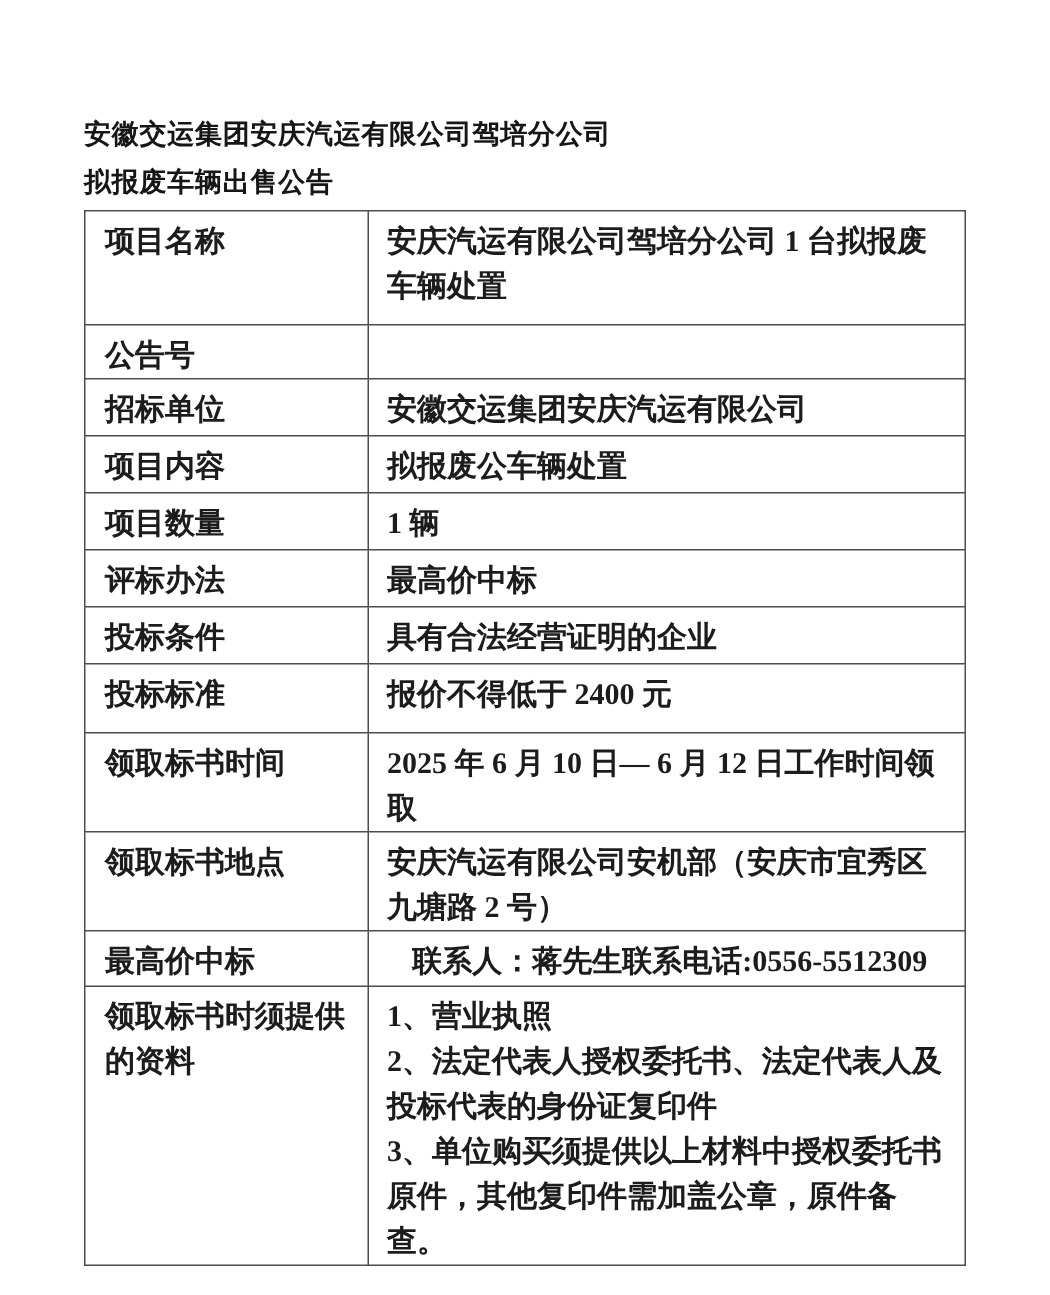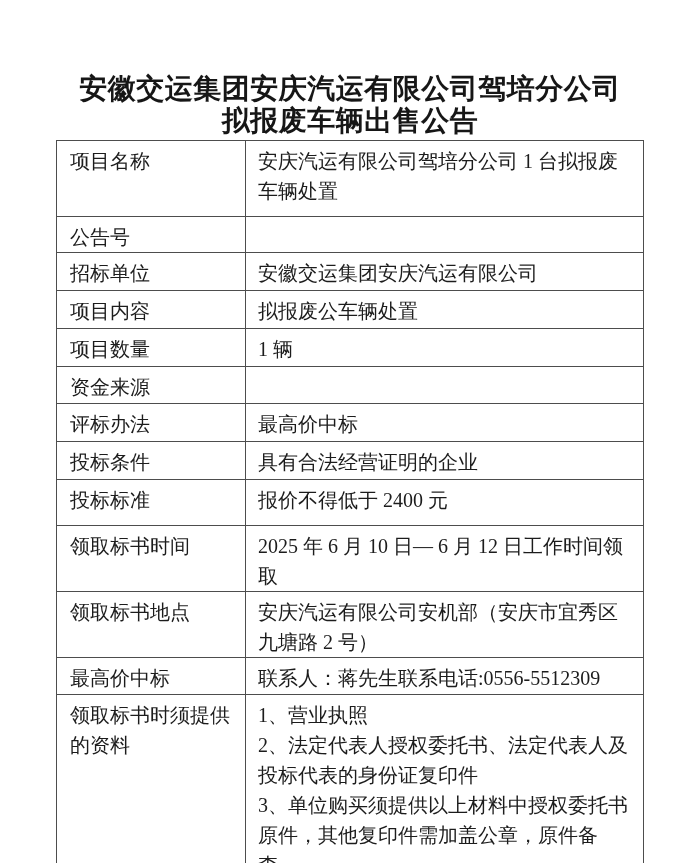--- a/index.html
+++ b/index.html
@@ -13,37 +13,36 @@
     font-family: "Liberation Serif", "DejaVu Serif", serif;
     color: #1c1c1c;
     overflow: hidden;
   }
   .doc {
     width: 588px;
     margin: 0 auto;
   }
   .title {
     margin-top: 73px;
-    text-align: center;
-    font-size: 28px;
+    font-size: 18px;
     font-weight: bold;
     line-height: 32px;
     color: #161616;
     letter-spacing: 0.5px;
   }
   table.notice {
     border-collapse: collapse;
     width: 588px;
     margin-top: 3px;
     table-layout: fixed;
   }
   table.notice th, table.notice td {
     border: 1px solid #4d4d4d;
     font-size: 20px;
-    font-weight: normal;
+    font-weight: bold;
     vertical-align: top;
     text-align: left;
     line-height: 30px;
     overflow: hidden;
   }
   table.notice th {
     width: 163px;
     padding: 5px 12px 0 13px;
   }
   table.notice td {
@@ -55,21 +54,21 @@
     text-align: center;
     padding: 0 17px;
   }
   td.v-list {
     font-size: 21px;
     line-height: 25px;
     padding: 3px 24px 2px 12px;
   }
   td.v-contact .contact-line {
     display: flex;
-    justify-content: flex-start;
+    justify-content: center;
     align-items: baseline;
   }
   .materials-item { margin: 0; }
 </style>
 </head>
 <body>
 
 <div class="doc">
   <div class="title">
     <div>安徽交运集团安庆汽运有限公司驾培分公司</div>
@@ -90,24 +89,20 @@
         <th>招标单位</th>
         <td>安徽交运集团安庆汽运有限公司</td>
       </tr>
       <tr style="height:38px;">
         <th>项目内容</th>
         <td>拟报废公车辆处置</td>
       </tr>
       <tr style="height:38px;">
         <th>项目数量</th>
         <td>1 辆</td>
-      </tr>
-      <tr style="height:37px;">
-        <th>资金来源</th>
-        <td></td>
       </tr>
       <tr style="height:38px;">
         <th>评标办法</th>
         <td>最高价中标</td>
       </tr>
       <tr style="height:38px;padding-left:48px;">
         <th>投标条件</th>
         <td>具有合法经营证明的企业</td>
       </tr>
       <tr style="height:46px;">

